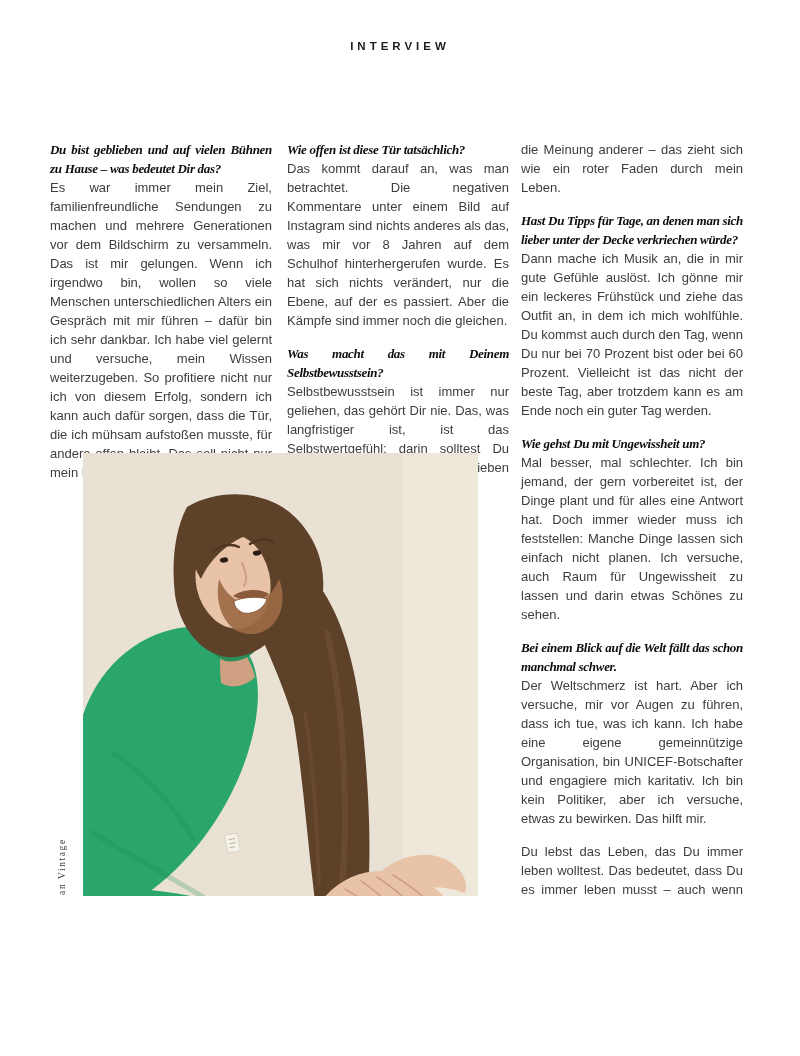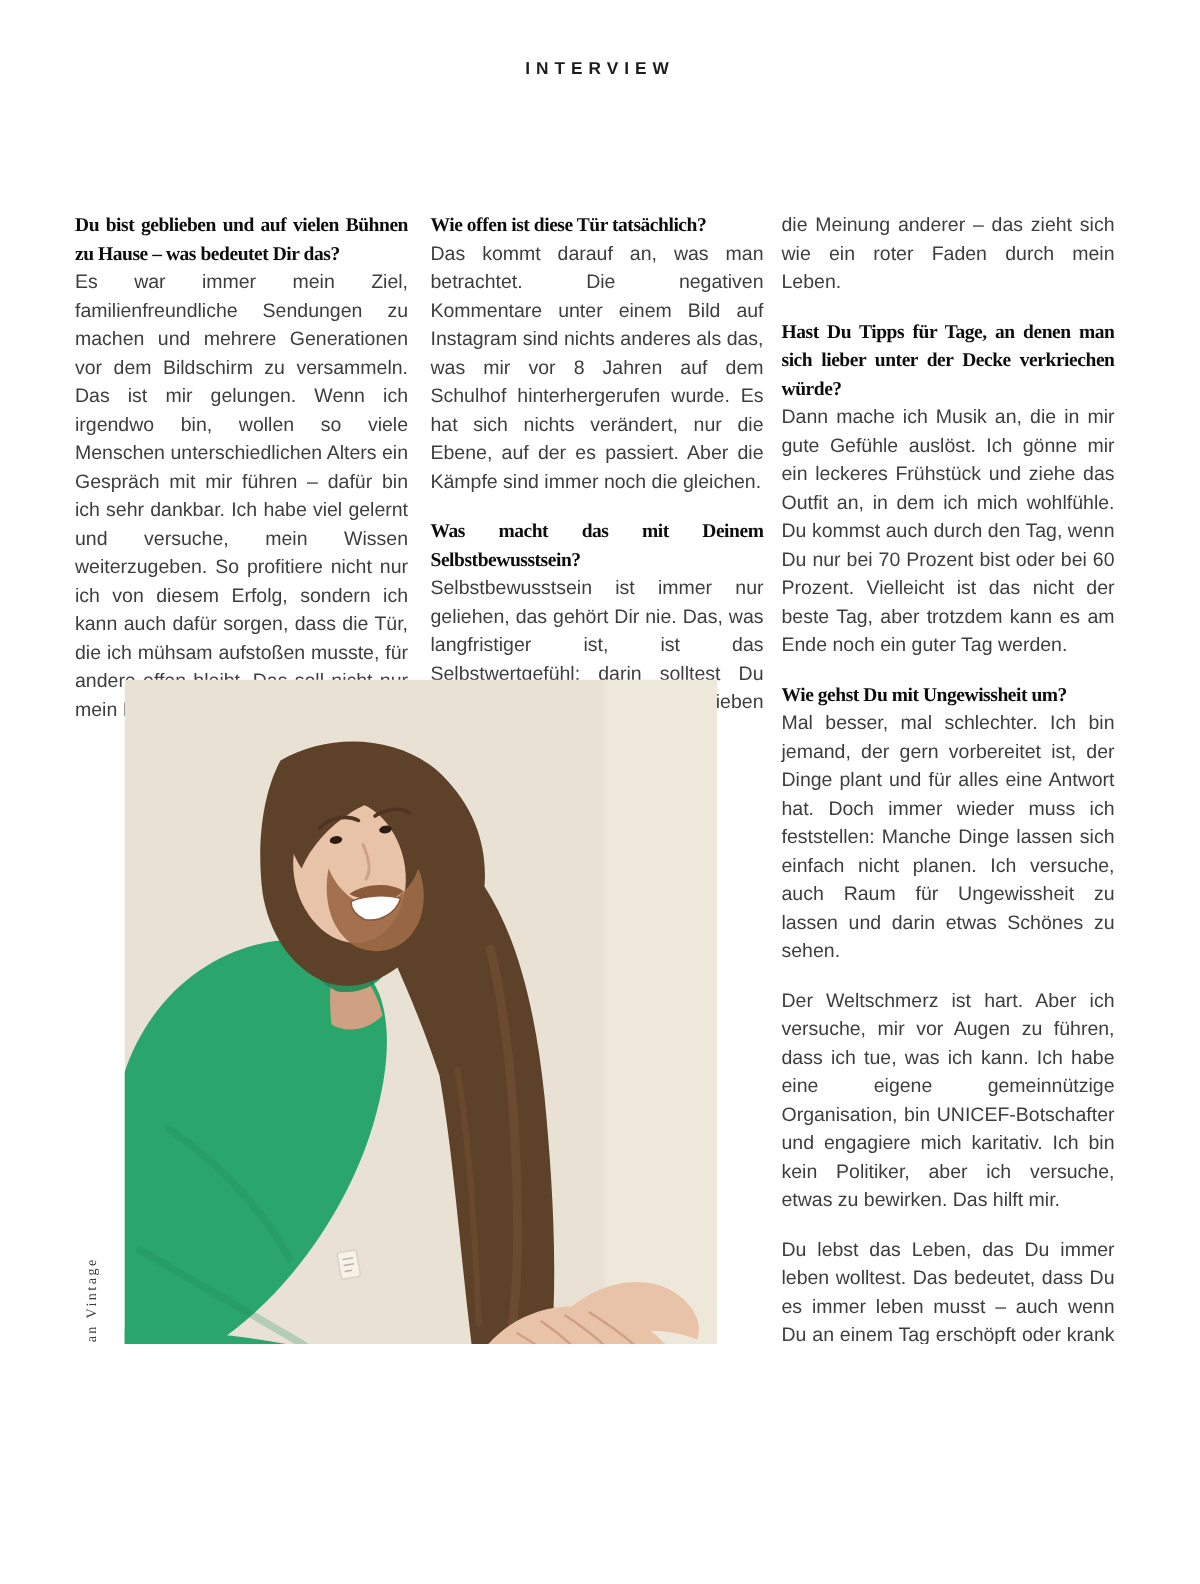--- a/index.html
+++ b/index.html
@@ -41,20 +41,21 @@
   .qa:last-child { margin-bottom: 0; }
   .q {
     font-family: "Liberation Serif", serif;
     font-weight: 700;
     font-size: 13px;
     line-height: 19px;
     letter-spacing: -0.3px;
     color: #0d0d0d;
     margin: 0;
     text-align: justify;
+    font-style: italic;
   }
   .a { margin: 0; }
   .cont { margin: 0 0 14px 0; }
   .photo {
     position: absolute;
     left: 83px;
     top: 453px;
     width: 395px;
     height: 603px;
   }
@@ -133,20 +134,21 @@
     <p class="a cont" lang="de">die Meinung anderer – das zieht sich wie ein roter Faden durch mein Leben.</p>
     <section class="qa">
       <h3 class="q" lang="de">Hast Du Tipps für Tage, an denen man sich lieber unter der Decke verkriechen würde?</h3>
       <p class="a" lang="de">Dann mache ich Musik an, die in mir gute Gefühle auslöst. Ich gönne mir ein leckeres Frühstück und ziehe das Outfit an, in dem ich mich wohlfühle. Du kommst auch durch den Tag, wenn Du nur bei 70 Prozent bist oder bei 60 Prozent. Vielleicht ist das nicht der beste Tag, aber trotzdem kann es am Ende noch ein guter Tag werden.</p>
     </section>
     <section class="qa">
       <h3 class="q" lang="de">Wie gehst Du mit Ungewissheit um?</h3>
       <p class="a" lang="de">Mal besser, mal schlechter. Ich bin jemand, der gern vorbereitet ist, der Dinge plant und für alles eine Antwort hat. Doch immer wieder muss ich feststellen: Manche Dinge lassen sich einfach nicht planen. Ich versuche, auch Raum für Ungewissheit zu lassen und darin etwas Schönes zu sehen.</p>
     </section>
     <section class="qa">
+      <h3 class="q" lang="de">Bei einem Blick auf die Welt fällt das schon manchmal schwer.</h3>
       <p class="a" lang="de">Der Weltschmerz ist hart. Aber ich versuche, mir vor Augen zu führen, dass ich tue, was ich kann. Ich habe eine eigene gemeinnützige Organisation, bin UNICEF-Botschafter und engagiere mich karitativ. Ich bin kein Politiker, aber ich versuche, etwas zu bewirken. Das hilft mir.</p>
     </section>
     <section class="qa">
       <p class="a" lang="de">Du lebst das Leben, das Du immer leben wolltest. Das bedeutet, dass Du es immer leben musst – auch wenn Du an einem Tag erschöpft oder krank bist. Du musst ein Lächeln aufsetzen und Deine Show machen.</p>
     </section>
     <section class="qa">
       <h3 class="q" lang="de">Was tust Du für Dich, um dabei nicht auszubrennen?</h3>
 
     </section>
   </div>

